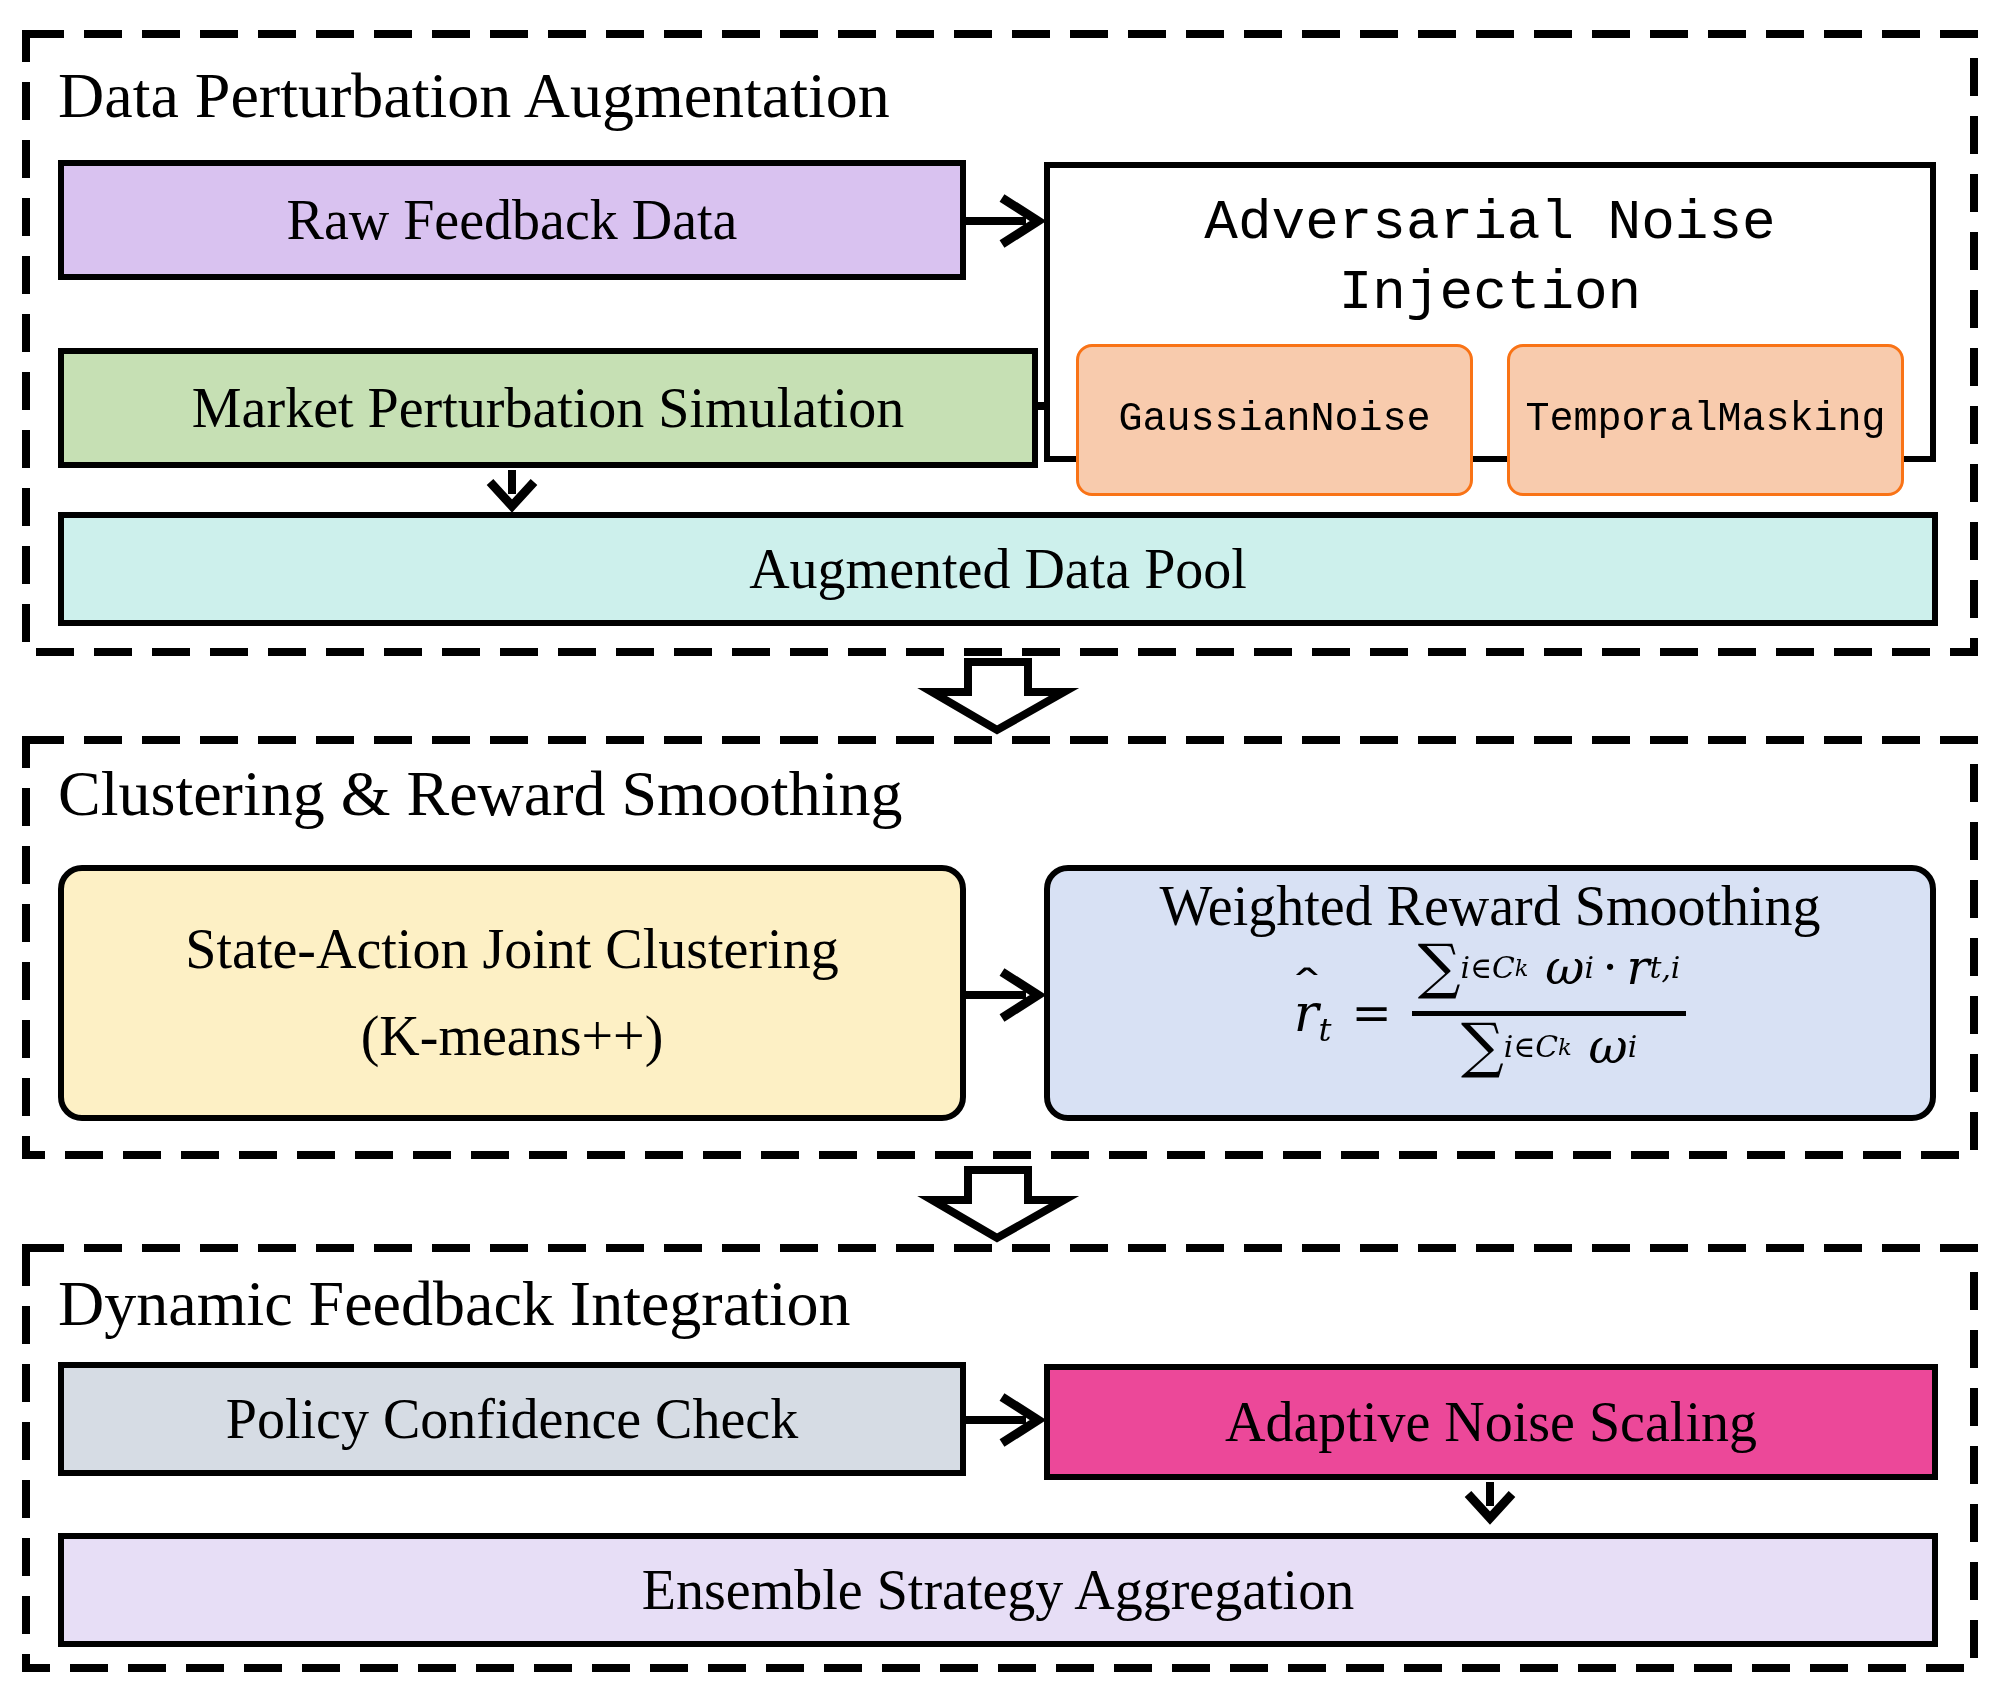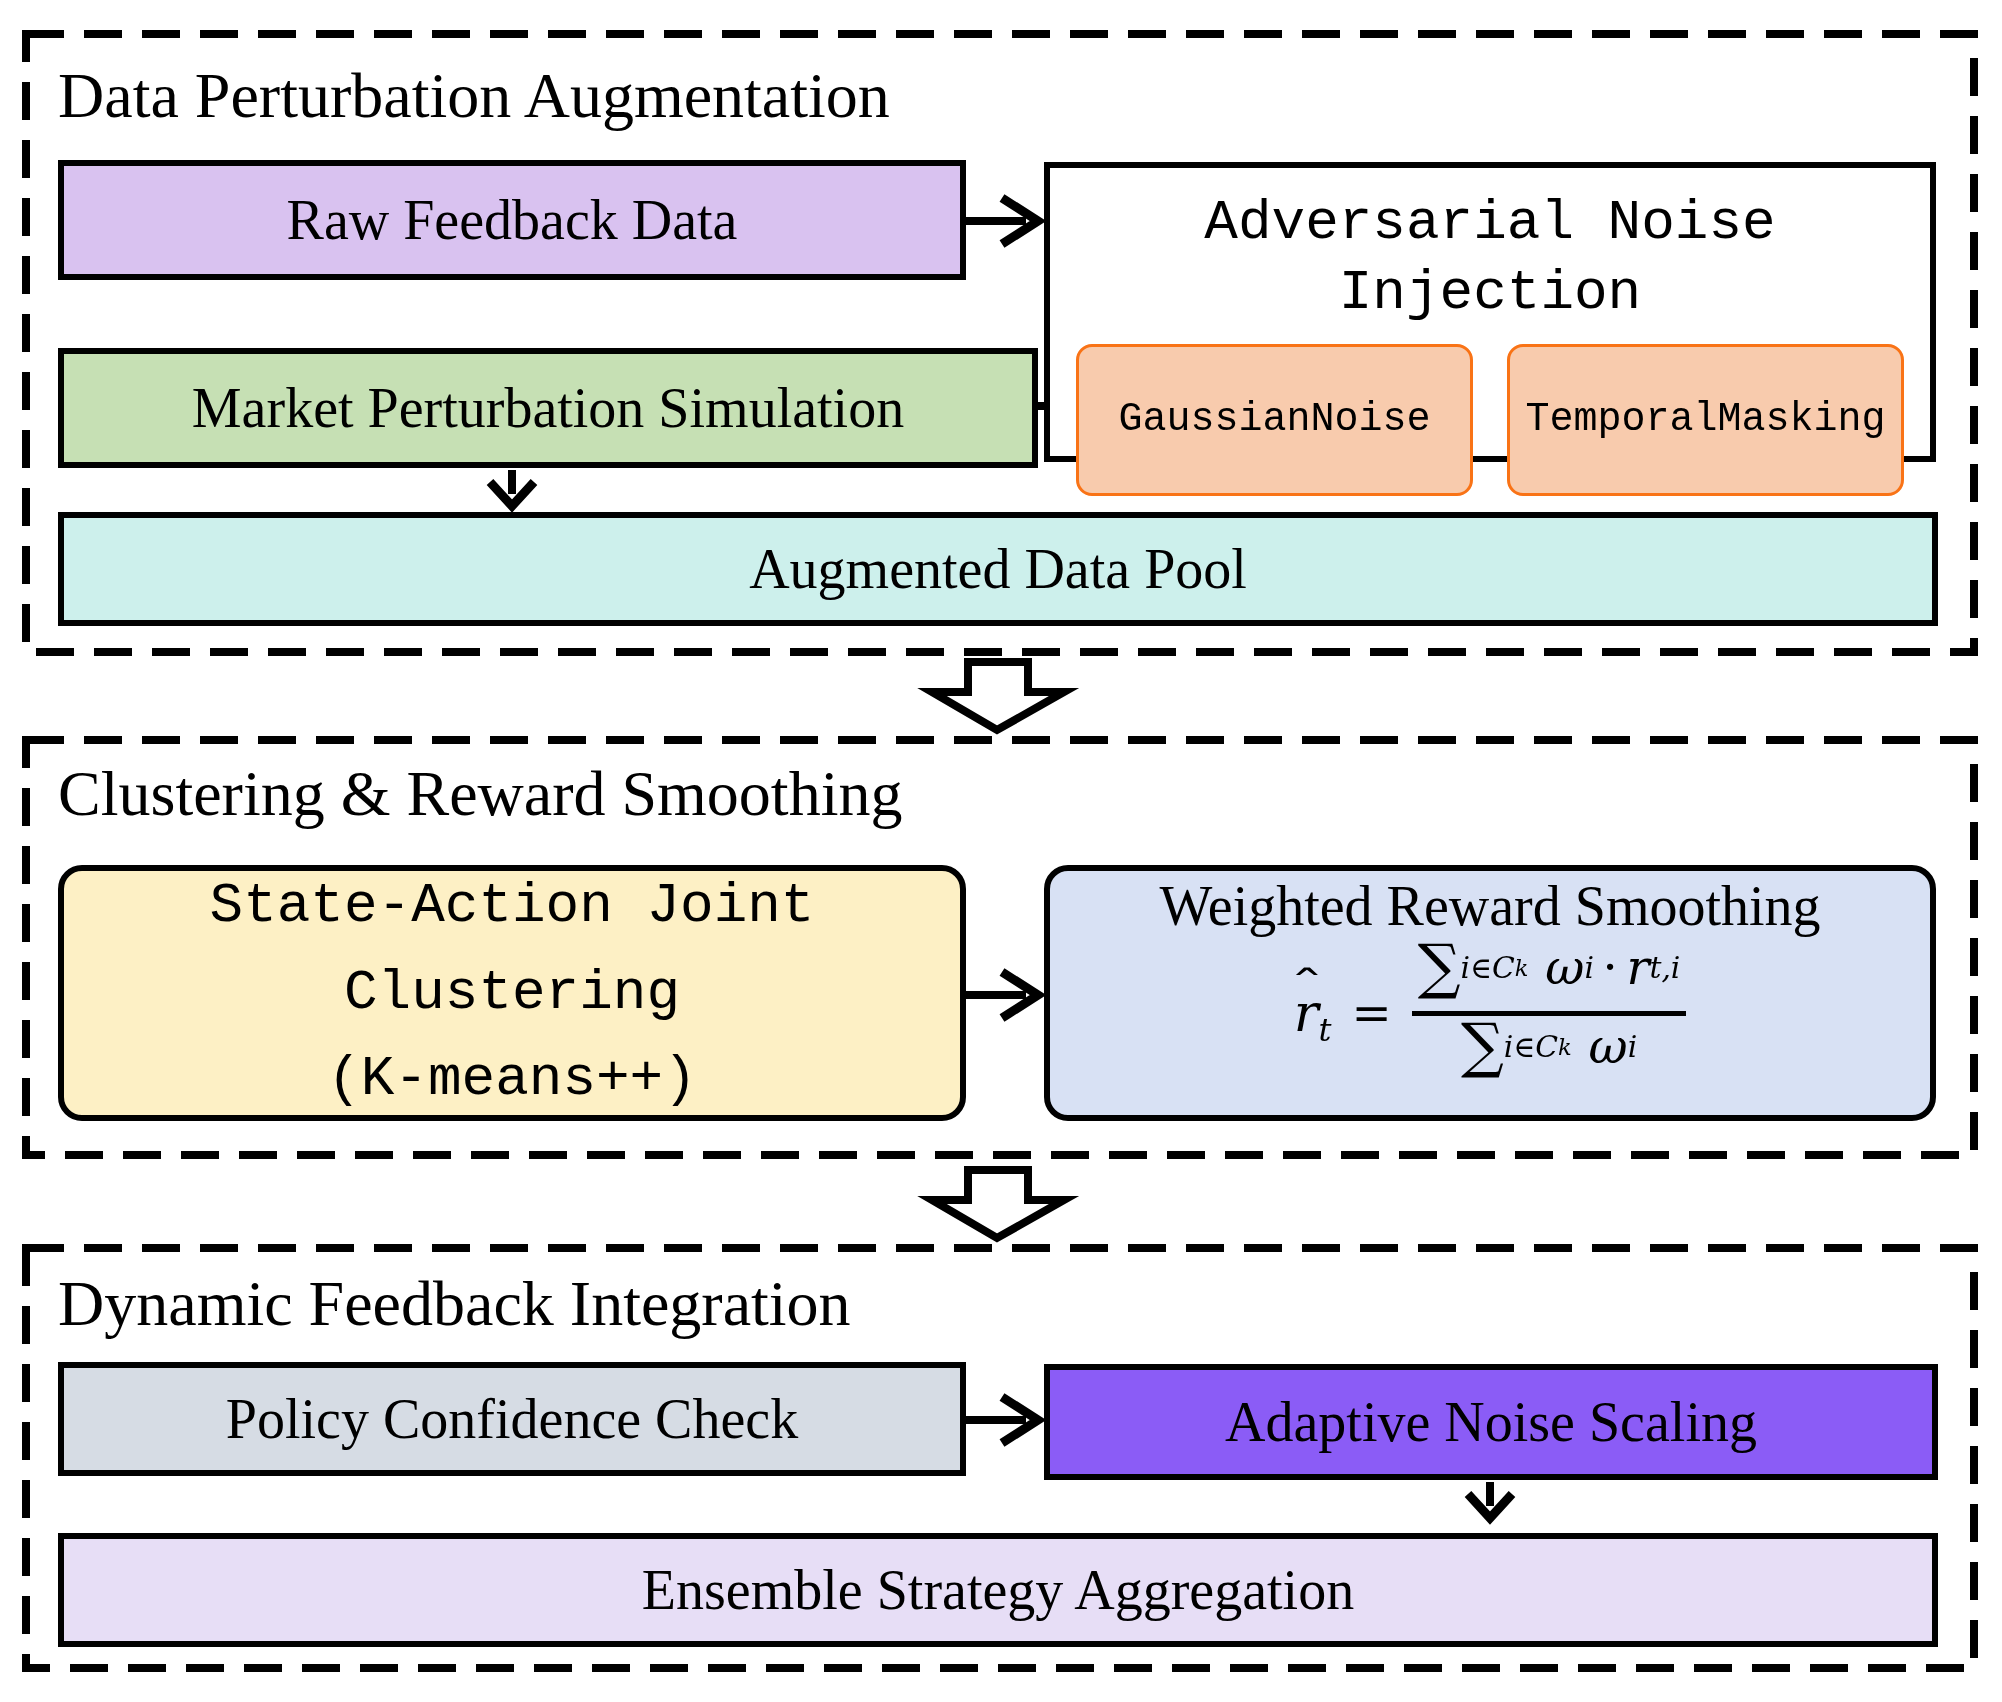--- a/index.html
+++ b/index.html
@@ -128,21 +128,21 @@
   <div class="box" style="left: 58px; top: 348px; width: 980px; height: 120px; background-color: rgb(198, 224, 180);">
     <span>Market Perturbation Simulation</span>
   </div>
 
   <div class="box" style="left: 58px; top: 512px; width: 1880px; height: 114px; background-color: rgb(205, 240, 236);">
     <span>Augmented Data Pool</span>
   </div>
 
   <div class="sec-title" style="left:58px;top:760px;">Clustering &amp; Reward Smoothing</div>
 
-  <div class="box two-line" style="left: 58px; top: 865px; width: 908px; height: 256px; border-radius: 24px; background-color: rgb(253, 240, 197); font-family: Liberation Mono, monospace;">
+  <div class="box two-line" style="left: 58px; top: 865px; width: 908px; height: 256px; border-radius: 24px; background-color: rgb(253, 240, 197);">
     <span>State-Action Joint Clustering</span>
     <span>(K-means++)</span>
   </div>
 
   <div class="box smoothing-box" style="left: 1044px; top: 865px; width: 892px; height: 256px; border-radius: 24px; background-color: rgb(216, 225, 244);">
     <div class="smoothing-title">Weighted Reward Smoothing</div>
     <div class="formula">
       <span style="font-size:52px;">
         <span class="rhat"><span class="hat">ˆ</span><span>r</span></span><span class="f-sub">t</span>
       </span>
@@ -171,21 +171,21 @@
       </span>
     </div>
   </div>
 
   <div class="sec-title" style="left:58px;top:1270px;">Dynamic Feedback Integration</div>
 
   <div class="box" style="left: 58px; top: 1362px; width: 908px; height: 114px; background-color: rgb(214, 220, 228);">
     <span>Policy Confidence Check</span>
   </div>
 
-  <div class="box" style="left: 1044px; top: 1364px; width: 894px; height: 116px; background-color: #8b5cf6;">
+  <div class="box" style="left: 1044px; top: 1364px; width: 894px; height: 116px; background-color: #ec4899;">
     <span>Adaptive Noise Scaling</span>
   </div>
 
   <div class="box" style="left: 58px; top: 1533px; width: 1880px; height: 114px; background-color: rgb(231, 222, 246);">
     <span>Ensemble Strategy Aggregation</span>
   </div>
 
 </div>
 
 </body></html>

